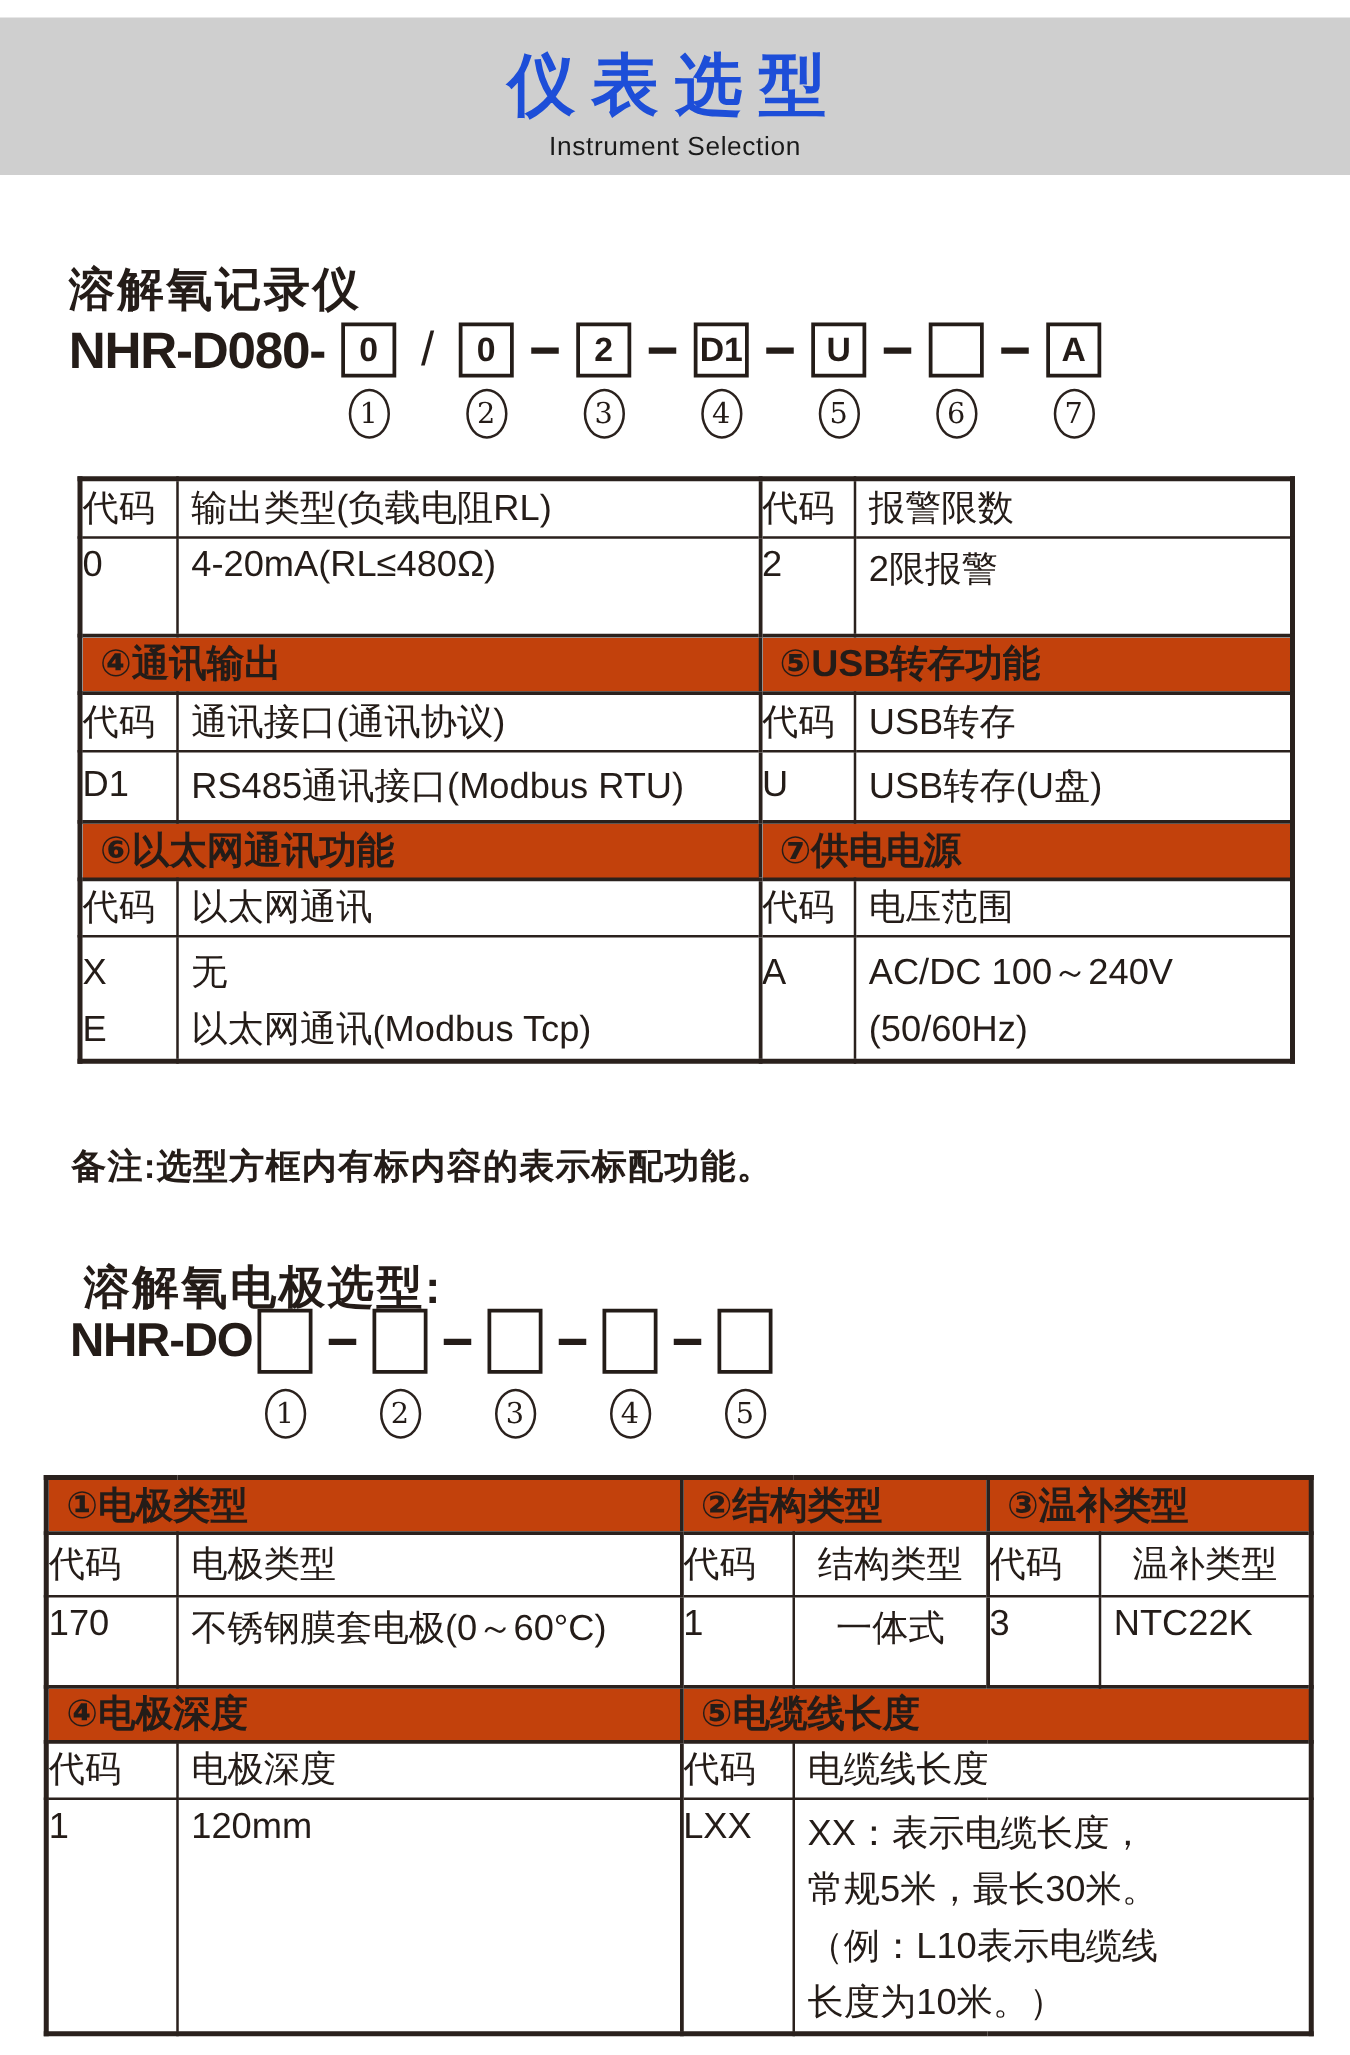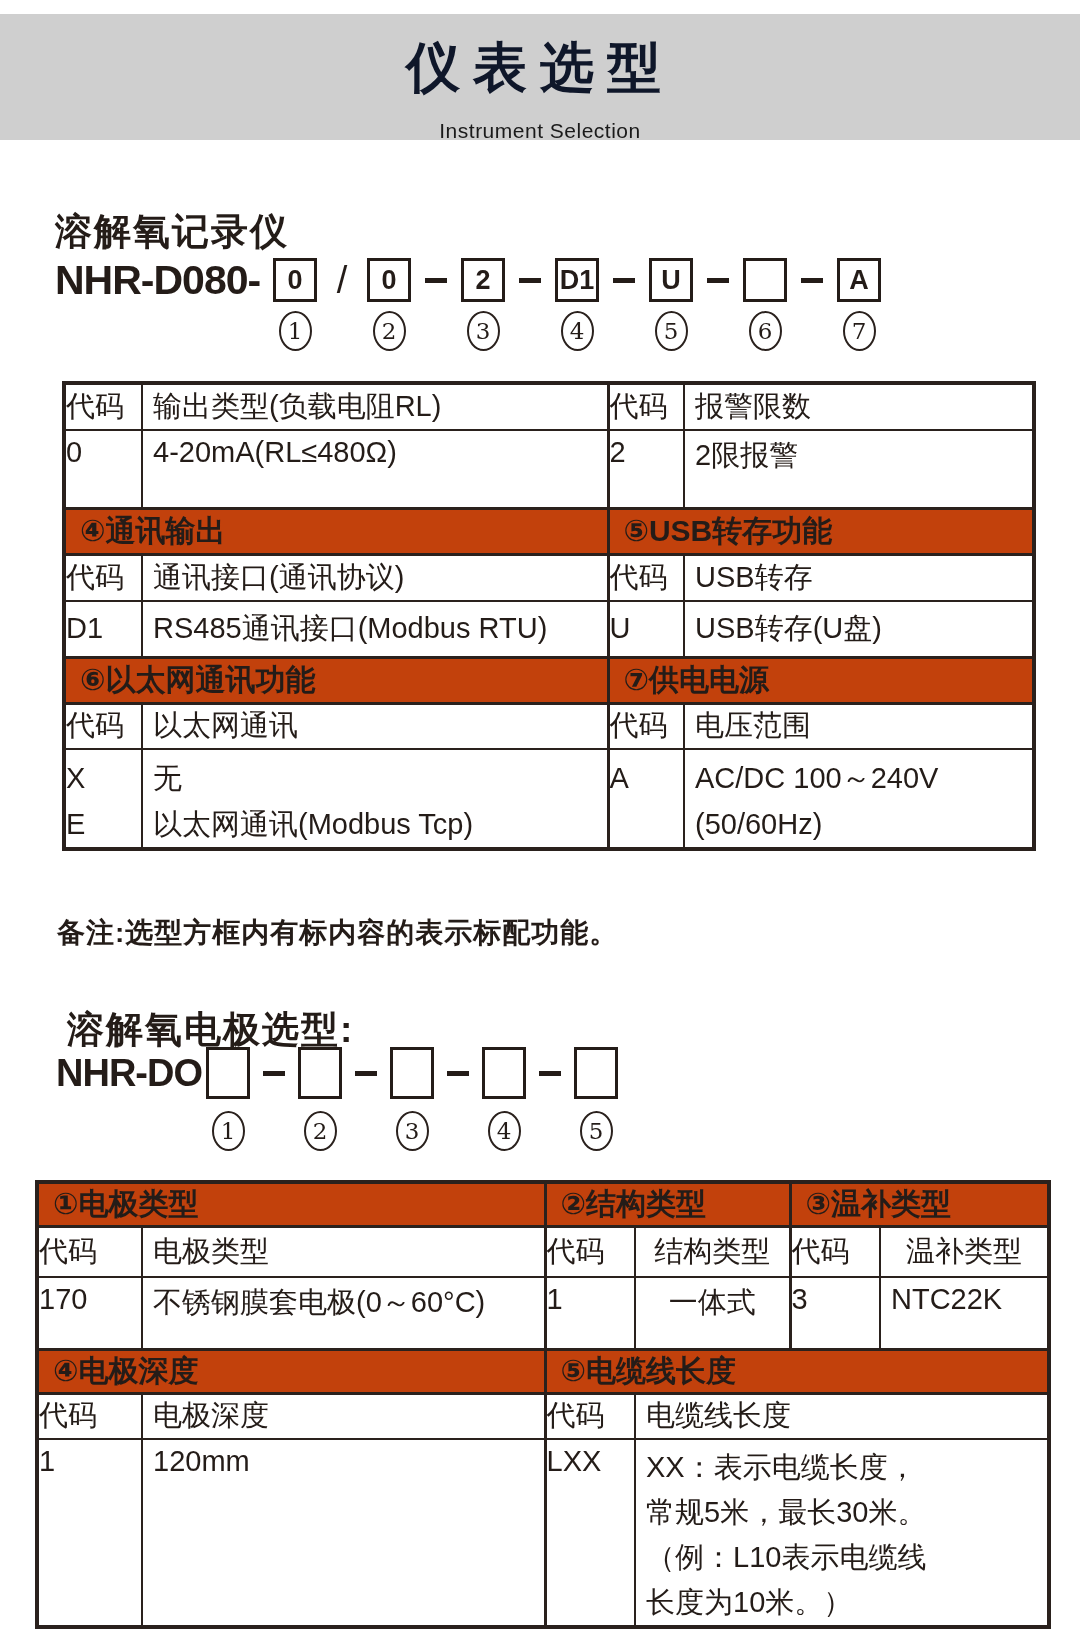--- a/index.html
+++ b/index.html
@@ -3,22 +3,22 @@
 <meta charset="utf-8">
 <style>
   html,body{margin:0;padding:0;}
   body{
     width:1080px;height:1644px;position:relative;background:#ffffff;
     font-family:"Liberation Sans","DejaVu Sans",sans-serif;color:#241c18;
     overflow:hidden;
   }
   
   .banner{position:absolute;left:0;top:14px;width:1080px;height:126px;background:#cfcfcf;text-align:center;}
-  .banner-title{font-size:54px;font-weight:bold;letter-spacing:13px;padding-top:18px;color:#0f172a;}
-  .banner-sub{font-size:21px;margin-top:14px;letter-spacing:.5px;color:#1a1a1a;}
+  .banner-title{font-size:54px;font-weight:bold;letter-spacing:13px;padding-top:18px;color:#1d4ed8;}
+  .banner-sub{font-size:21px;margin-top:1px;letter-spacing:.5px;color:#1a1a1a;}
   
   .rec-title{position:absolute;left:55px;top:207px;margin:0;font-size:37px;font-weight:600;letter-spacing:2px;}
   .elec-title{position:absolute;left:55px;top:993px;margin:12px;font-size:37px;font-weight:700;letter-spacing:2px;}
   .note{position:absolute;left:57px;top:914px;font-size:28px;font-weight:bold;letter-spacing:1px;}
   
   .model{position:absolute;display:grid;grid-auto-flow:row;}
   .model1{left:55px;top:256px;grid-template-columns:218px repeat(6,44px 50px) 44px;}
   .model2{left:56px;top:1046px;grid-template-columns:150px repeat(4,44px 48px) 44px;text-align:right;}
   .gcell{display:flex;align-items:center;justify-content:center;height:48px;}
   .model2 .gcell{height:54px;}

